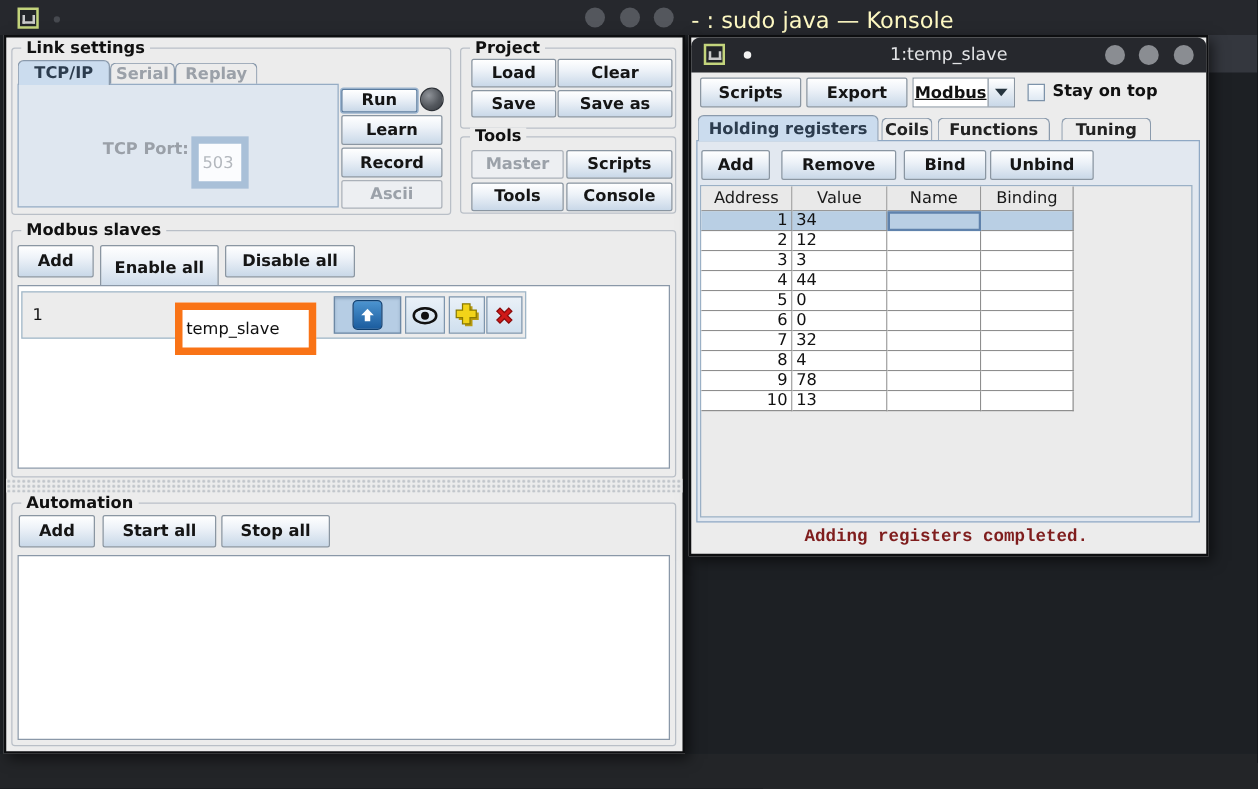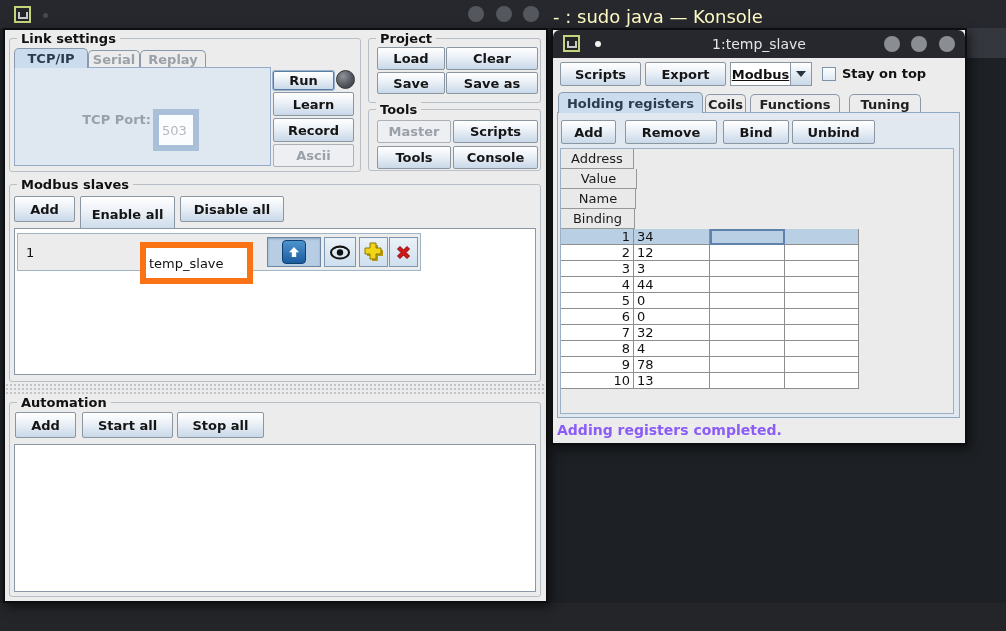--- a/index.html
+++ b/index.html
@@ -51,37 +51,37 @@
   .lbl-bold{position:absolute;font-weight:bold;font-size:13px;color:#111;white-space:nowrap;}
   .lbl-gray{color:#9aa0a8;}
   
   .combo{position:absolute;display:flex;box-sizing:border-box;border:1px solid #8a96a2;background:#fff;}
   .combo .ctext{flex:1;display:flex;align-items:center;justify-content:center;font-weight:bold;font-size:13px;color:#111;background:#fff;text-decoration:underline;}
   .combo .carrow{width:20px;display:flex;align-items:center;justify-content:center;
                  background:linear-gradient(180deg,#ffffff,#c9d8e8);border-left:1px solid #8a96a2;}
   .tri-down{width:0;height:0;border-left:5px solid transparent;border-right:5px solid transparent;border-top:6px solid #26343f;}
   
   .scrollpane{position:absolute;background:#ebebeb;border:1px solid #9ab0c6;box-sizing:border-box;overflow:hidden;}
-  .thead{display:flex;flex-direction:column;}
+  .thead{display:flex;}
   .thead-cell{height:20px;background:#e9e9e9;border-right:1px solid #989898;border-bottom:1px solid #989898;
               display:flex;align-items:center;justify-content:center;font-size:13px;color:#1a1a1a;box-sizing:border-box;}
   .trow{display:flex;height:16px;}
   .tcell{background:#fff;border-right:1px solid #8e8e8e;border-bottom:1px solid #8e8e8e;
          font-size:13px;box-sizing:border-box;display:flex;align-items:center;padding:0 3px;color:#111;}
   .tcell.addr{width:73px;justify-content:flex-end;}
   .tcell.val{width:76px;}
   .tcell.name{width:75px;}
   .tcell.bind{width:74px;}
   .thead-cell.addr{width:73px;}
   .thead-cell.val{width:76px;}
   .thead-cell.name{width:75px;}
   .thead-cell.bind{width:74px;}
   .row-sel .tcell{background:#b9cfe4;}
   .tcell.cellfocus{border:2px solid #5f82ac;background:#b9cfe4;}
-  .status-text{position:absolute;font-weight:bold;font-size:14px;color:#8b5cf6;text-align:left;}
+  .status-text{position:absolute;font-weight:bold;font-size:14px;color:#7f1d1d;text-align:center;font-family:Liberation Mono, monospace;}
   .plainlbl{position:absolute;font-size:13px;color:#111;}
 </style>
 </head>
 <body>
 
 <div id="desktop">
 
   <div class="abs" id="top-strip">
     <div class="abs konsole-title">- : sudo java — Konsole</div>
 

